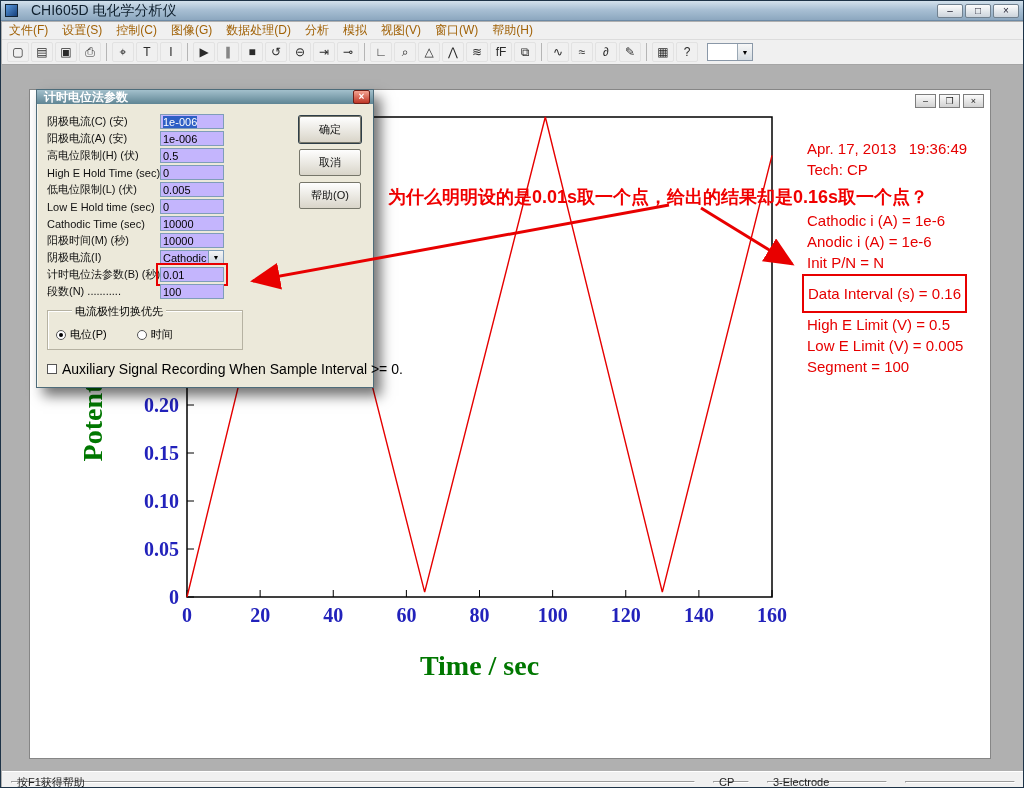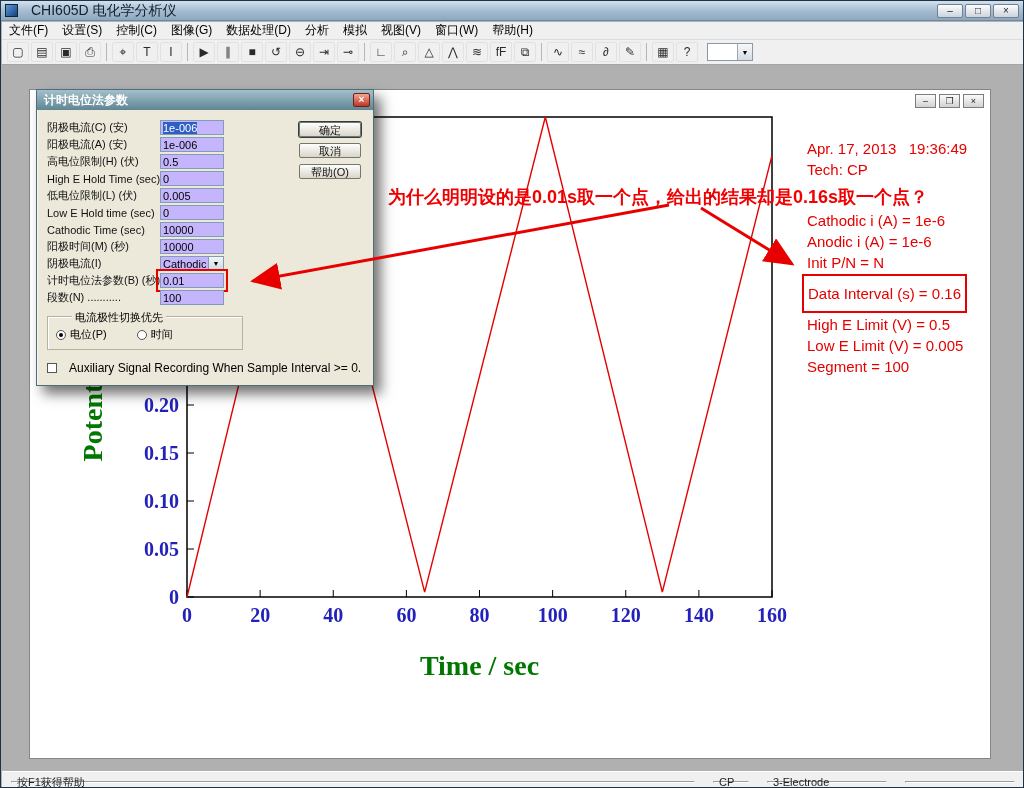--- a/index.html
+++ b/index.html
@@ -11,21 +11,21 @@
     background:linear-gradient(#d3e1ec,#a9c0d4 45%,#8ca7bf);
     display:flex;align-items:center;padding:0 4px;border-bottom:1px solid #6d8aa5}
   .app-icon{width:13px;height:13px;background:linear-gradient(135deg,#5a9ade,#16407c);
     border:1px solid #123;display:inline-block;flex:none}
   .titlebar .title{font-size:14px;color:#10202e;margin-left:13px}
   .win-btns{margin-left:auto;display:flex;gap:2px}
   .win-btn{width:26px;height:14px;font-size:10px;line-height:12px;text-align:center;
     background:linear-gradient(#fdfdfd,#ccd4dc);border:1px solid #71818f;color:#223;border-radius:2px}
 
   .menubar{position:absolute;left:1px;top:21px;width:1022px;height:18px;background:#f0f0f0;
-    display:flex;align-items:center;font-size:12px;color:#000000;border-bottom:1px solid #dcdcdc}
+    display:flex;align-items:center;font-size:12px;color:#a16207;border-bottom:1px solid #dcdcdc}
   .menu-item{padding:1px 7px;white-space:nowrap}
 
   .toolbar{position:absolute;left:1px;top:39px;width:1022px;height:25px;background:#f0f0f0;
     display:flex;align-items:center;padding:0 4px;border-bottom:1px solid #a5a5a5}
   .tb-btn{width:22px;height:20px;margin:0 1px;display:flex;align-items:center;justify-content:center;
     font-size:12px;color:#2a2a2a;background:#f0f0f0;border:1px solid #e2e2e2;border-radius:2px}
   .tb-sep{width:1px;height:18px;background:#b5b5b5;margin:0 4px;flex:none}
   .tb-combo{width:46px;height:18px;background:#fff;border:1px solid #8a98a8;margin-left:8px;display:flex;align-items:stretch}
   .tb-combo .dd{margin-left:auto;width:15px;background:linear-gradient(#f8f8f8,#d5dce2);
     border-left:1px solid #9aa8b5;font-size:7px;display:flex;align-items:center;justify-content:center}
@@ -55,47 +55,47 @@
     padding:0 5px;display:flex;align-items:center;white-space:nowrap}
   .sb-help{flex:1}
   .sb-tech{width:36px}
   .sb-elec{width:120px}
   .sb-empty{width:110px}
 
   
   .dialog{position:absolute;left:35px;top:88px;width:338px;background:#ece9da;
     border:1px solid #4e6c7a;z-index:10;
     box-shadow:inset 1px 1px 0 rgba(255,255,255,.6), 7px 8px 12px rgba(0,0,0,.55)}
-  .dlg-title{height:20px;background:linear-gradient(#a3c0cc,#5f8594);display:flex;align-items:center;
+  .dlg-title{height:14px;background:linear-gradient(#a3c0cc,#5f8594);display:flex;align-items:center;
     padding:0 3px 0 7px;color:#fff;font-weight:bold;font-size:12px}
   .dlg-close{margin-left:auto;width:17px;height:14px;background:linear-gradient(#f4a492,#bf3625);
     border:1px solid #6e1f16;color:#fff;font-size:10px;line-height:12px;text-align:center;border-radius:2px}
   .dlg-body{position:relative;padding:9px 10px 10px}
   .dlg-row{display:flex;align-items:center;height:17px}
   .dlg-label{width:113px;font-size:11px;white-space:nowrap;color:#111}
   .dlg-input{width:64px;height:15px;background:#c4b5fd;border:1px solid #7f9db9;font-size:11px;
     display:flex;align-items:center;padding:0 2px;position:relative}
   .val.sel{background:#2f5fc5;color:#fff}
   .dlg-input.combo .dd{position:absolute;right:0;top:0;bottom:0;width:15px;
     background:linear-gradient(#f4f4f4,#cfd8e2);border-left:1px solid #7f9db9;font-size:7px;
     display:flex;align-items:center;justify-content:center}
   .redbox-target{outline:2px solid #e80000;outline-offset:2px}
   .dlg-buttons{position:absolute;right:12px;top:12px;display:flex;flex-direction:column;gap:6px}
-  .dlg-btn{width:62px;height:15px;font-size:11px;background:linear-gradient(#fefefe,#d9d5c9);
+  .dlg-btn{width:62px;height:27px;font-size:11px;background:linear-gradient(#fefefe,#d9d5c9);
     border:1px solid #76766a;border-radius:2px;color:#111}
   .dlg-btn.default{box-shadow:0 0 0 1px #2e3e48}
   .group{margin-top:10px;width:196px;border:1px solid #b6b2a2;box-shadow:inset 1px 1px 0 #fff;
     padding:6px 8px 7px;position:relative}
   .group-title{position:absolute;top:-7px;left:24px;background:#ece9da;padding:0 3px;font-size:11px}
-  .radio-row{display:flex;gap:30px;margin-top:4px;font-size:11px;align-items:center}
+  .radio-row{display:flex;gap:30px;margin-top:10px;font-size:11px;align-items:center}
   .radio-opt{display:flex;align-items:center}
   .radio{width:10px;height:10px;border-radius:50%;border:1px solid #555;background:#fff;
     display:inline-block;margin-right:4px;position:relative;flex:none}
   .radio.on::after{content:"";position:absolute;left:2px;top:2px;width:4px;height:4px;border-radius:50%;background:#000}
-  .aux{margin-top:11px;font-size:12px;display:flex;align-items:center;gap:12px;white-space:nowrap}
+  .aux{margin-top:11px;font-size:14px;display:flex;align-items:center;gap:5px;white-space:nowrap}
   .cbx{width:10px;height:10px;border:1px solid #555;background:#fff;display:inline-block;flex:none}
 
   #overlay{position:absolute;left:0;top:0;z-index:30;pointer-events:none}
 </style>
 </head>
 <body>
 
 <div id="screen">
 
   <div class="titlebar">

